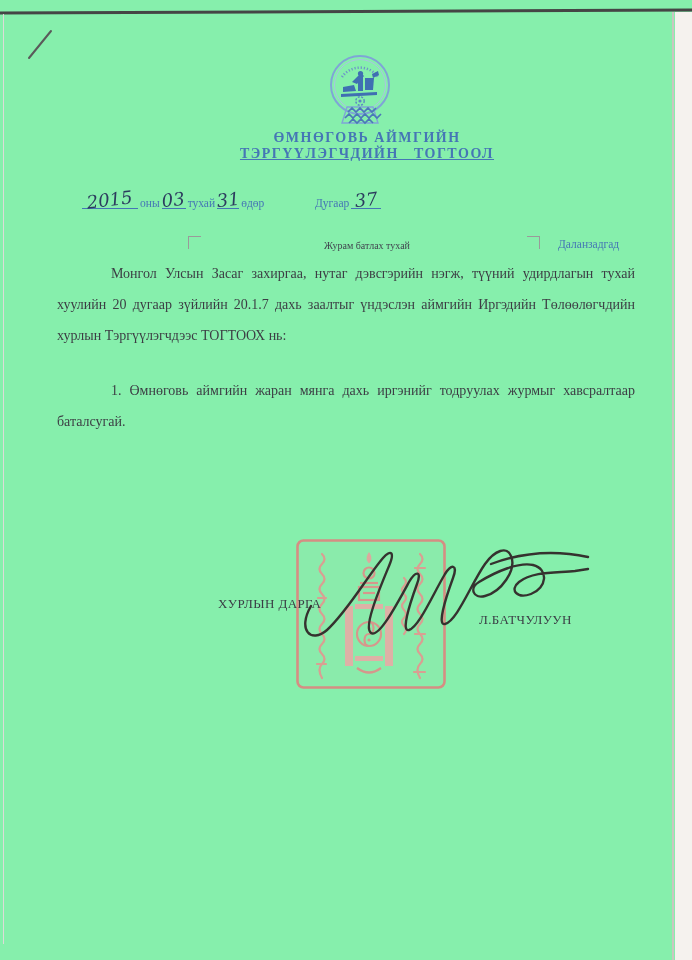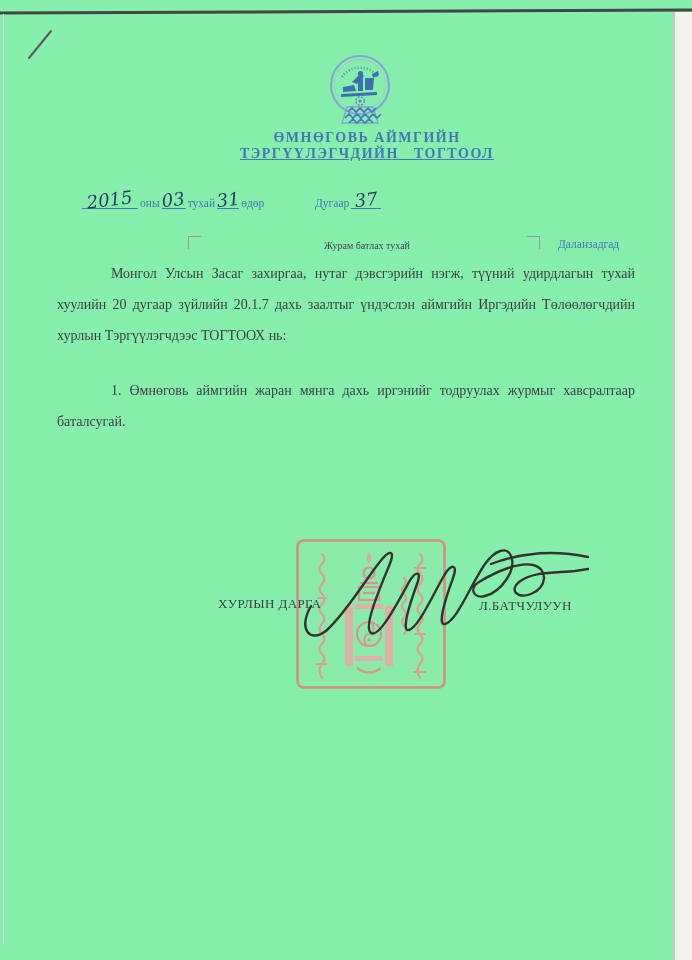--- a/index.html
+++ b/index.html
@@ -40,21 +40,21 @@
   .crop-left  { left:146px; border-left:1px solid #9a9a9a; border-top:1px solid #9a9a9a; }
   .crop-right { left:485px; border-right:1px solid #9a9a9a; border-top:1px solid #9a9a9a; }
   
   .body-text { position:absolute; left:57px; top:258px; width:578px; }
   .body-text p { margin:0 0 24px 0; font-size:14px; line-height:31px;
     text-align:justify; text-indent:54px; color:#3c3e44; }
   
   .stamp { position:absolute; left:295px; top:538px; }
   .sig-scrawl { position:absolute; left:293px; top:540px; }
   .sig-role { position:absolute; left:218px; top:596px; font-size:13px; letter-spacing:0.4px; color:#3a3d45;text-align:right; }
-  .sig-name { position:absolute; left:479px; top:598px; font-size:13px; letter-spacing:0.4px; color:#3a3d45;text-align:right; }
+  .sig-name { position:absolute; left:479px; top:612px; font-size:13px; letter-spacing:0.4px; color:#3a3d45;text-align:right; }
 </style>
 </head>
 <body>
 
 <div class="page">
 
   <div class="scan-right-strip"></div>
   <div class="scan-top-edge"></div>
   <div class="scan-left-edge"></div>
   <div class="scan-right-edge"></div>

